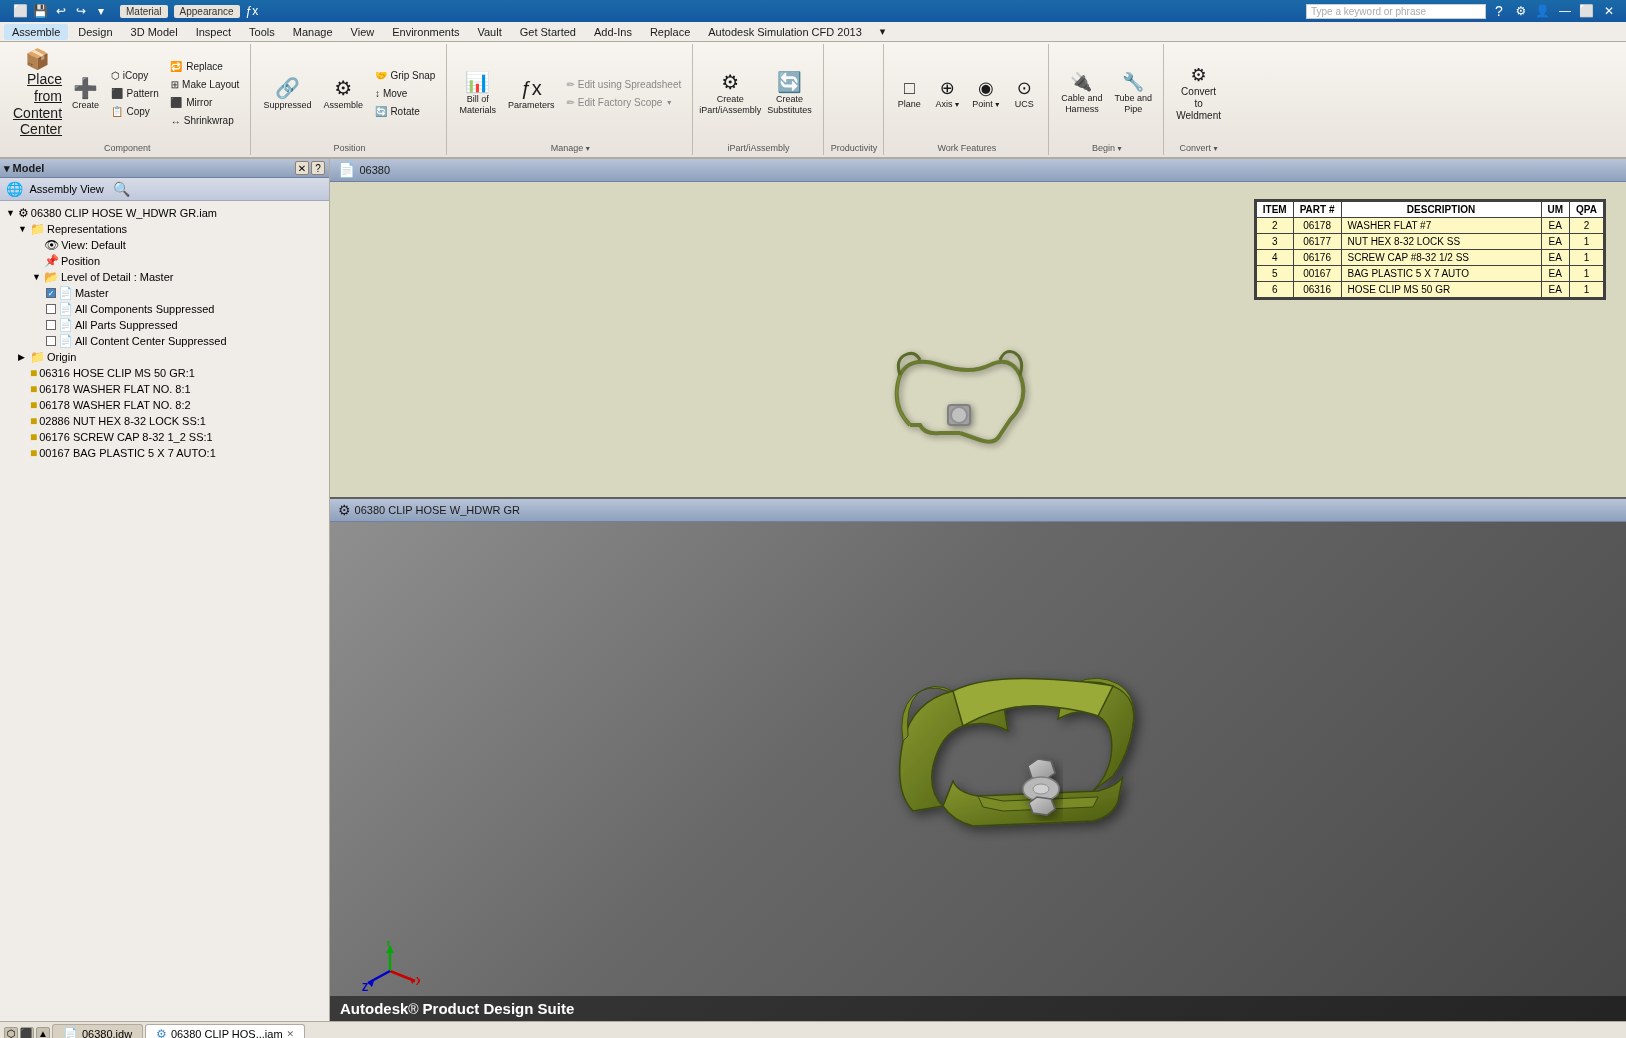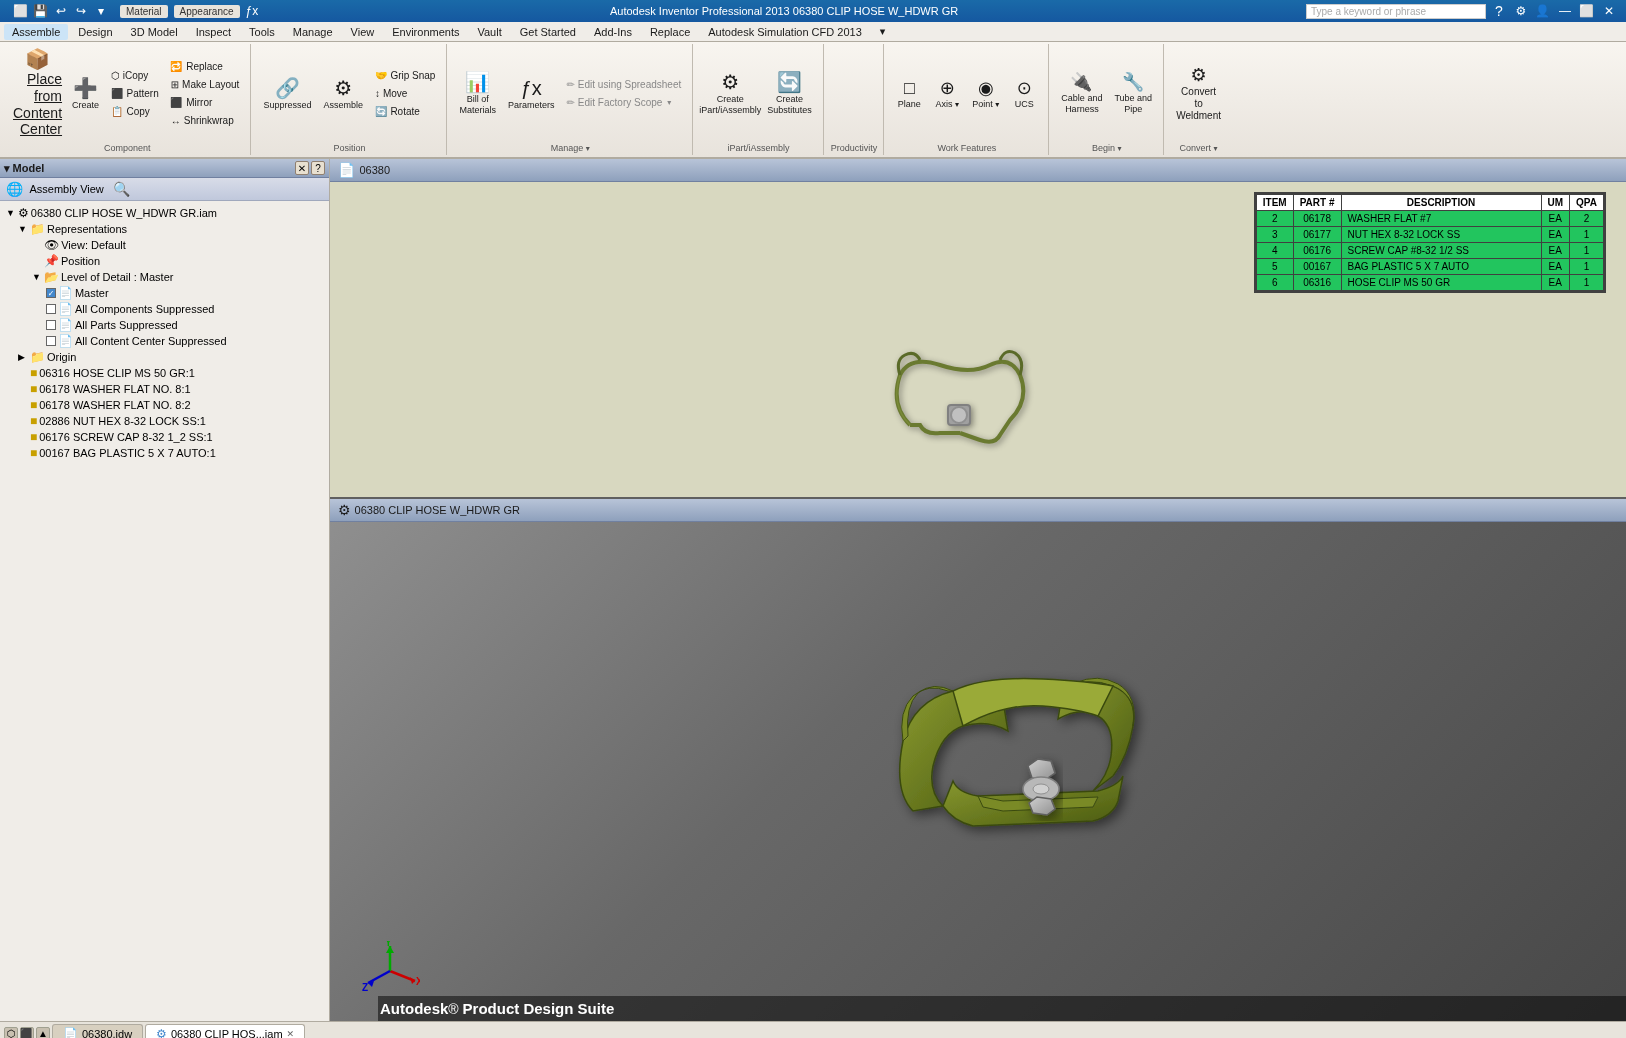--- a/index.html
+++ b/index.html
@@ -213,23 +213,23 @@
       background: #d8d8c0;
       position: relative;
       display: flex;
       align-items: flex-start;
       padding: 10px;
     }
 
     
     #bom-table {
       position: absolute;
-      top: 10px;
+      top: 17px;
       right: 20px;
-      background: #22c55e;
+      background: #fef9c3;
       border: 2px solid #404040;
       font-size: 10px;
     }
     #bom-table table {
       border-collapse: collapse;
     }
     #bom-table th, #bom-table td {
       border: 1px solid #404040;
       padding: 2px 6px;
       text-align: center;
@@ -281,23 +281,22 @@
       width: 50px;
       height: 50px;
     }
     #autodesk-banner {
       position: absolute;
       bottom: 0;
       left: 0;
       right: 0;
       background: rgba(0,0,0,0.5);
       color: white;
-      padding: 4px 2px;
+      padding: 4px 10px;
       font-size: 14px;
-      margin-left: 48px;
     }
     #autodesk-banner span { font-weight: bold; font-size: 15px; }
 
     
     #status-bar {
       height: 22px;
       background: linear-gradient(to bottom, #d0ccc4, #c0bbb0);
       border-top: 1px solid #a0a090;
       display: flex;
       align-items: center;
@@ -365,21 +364,20 @@
   <div id="quick-access">
     <div class="qa-btn">⬜</div>
     <div class="qa-btn">💾</div>
     <div class="qa-btn">↩</div>
     <div class="qa-btn">↪</div>
     <div class="qa-btn">▾</div>
     <span style="margin-left:8px;font-size:10px;background:#e8e4dc;color:#333;padding:1px 6px;border-radius:2px;">Material</span>
     <span style="margin-left:4px;font-size:10px;background:#e8e4dc;color:#333;padding:1px 6px;border-radius:2px;">Appearance</span>
     <span style="margin-left:4px;font-size:12px;">ƒx</span>
   </div>
-  <div class="title-text">Autodesk Inventor Professional 2013  06380 CLIP HOSE W_HDWR GR</div>
   <div style="display:flex;align-items:center;gap:4px;">
     <div class="search-box">
       <span style="color:#aaa;font-size:10px;">Type a keyword or phrase</span>
     </div>
     <div class="qa-btn" style="color:white;font-size:14px;">?</div>
     <div class="qa-btn" style="color:white;">⚙</div>
     <div class="qa-btn" style="color:white;">👤</div>
     <div class="qa-btn" style="color:white;">—</div>
     <div class="qa-btn" style="color:white;">⬜</div>
     <div class="qa-btn" style="color:white;">✕</div>

